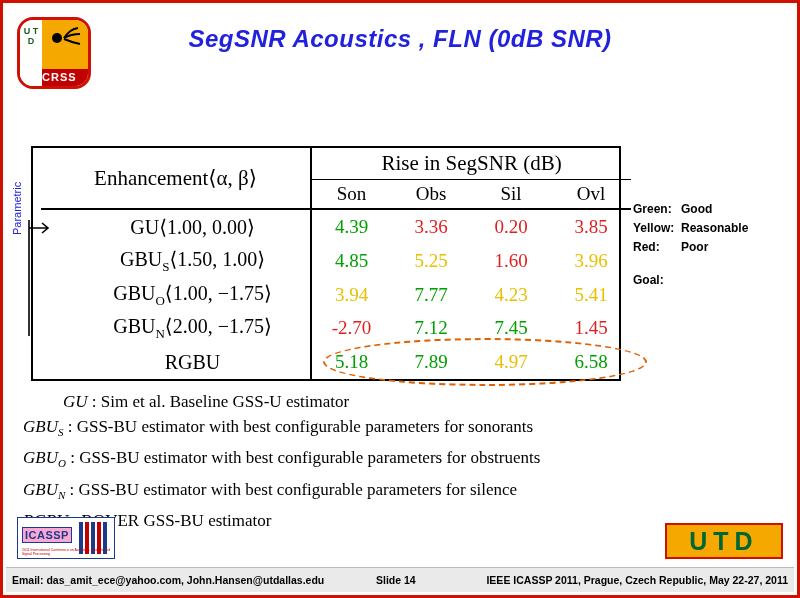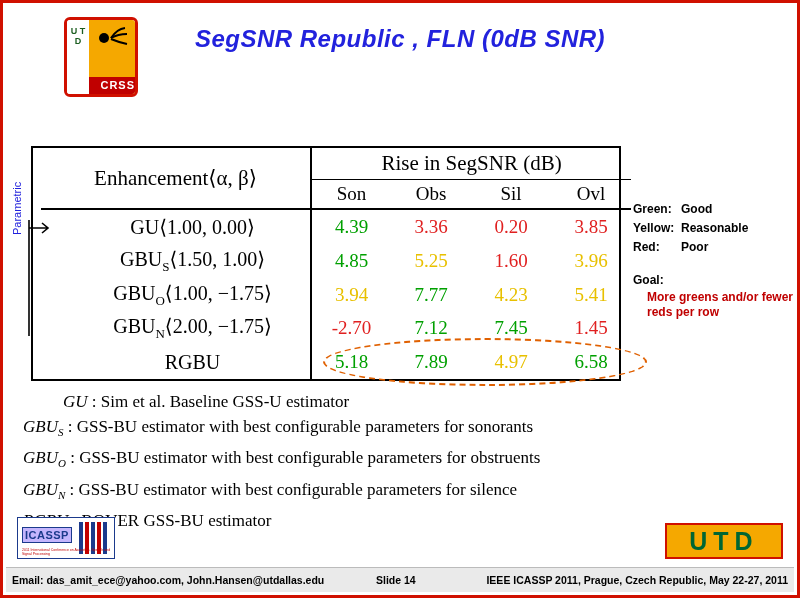--- a/index.html
+++ b/index.html
@@ -21,27 +21,26 @@
     border: 3px solid #d01000;
     background: #ffffff;
   }
 
   
   .utd-crss-logo {
     position: absolute;
     left: 14px;
     top: 14px;
     width: 74px;
-    height: 80px;
+    height: 72px;
     border: 3px solid #d01000;
-    border-radius: 6px;
+    border-radius: 16px;
     background: #ffffff;
     box-sizing: border-box;
     overflow: hidden;
-    margin-left: 47px;
   }
   .utd-crss-logo .left-col {
     position: absolute;
     left: 0; top: 0;
     width: 22px; height: 100%;
     background: #ffffff;
   }
   .utd-crss-logo .utd-text {
     position: absolute;
     left: 2px; top: 6px;
@@ -63,21 +62,21 @@
     position: absolute;
     left: 0; bottom: 0;
     width: 100%;
     height: 17px;
     background: #c00000;
     color: #ffffff;
     font-family: "Liberation Sans", sans-serif;
     font-weight: bold;
     font-size: 11px;
     line-height: 17px;
-    text-align: right;
+    text-align: left;
     letter-spacing: 1px;
   }
   .utd-crss-logo .wave {
     position: absolute;
     left: 6px; top: 5px;
     width: 40px; height: 24px;
   }
 
   
   .title-line {
@@ -246,21 +245,21 @@
     overflow: hidden;
   }
   .icassp-logo .name {
     position: absolute;
     left: 4px; top: 9px;
     font-family: "Liberation Sans", sans-serif;
     font-size: 11px;
     font-weight: bold;
     color: #1b3a8c;
     letter-spacing: 0.5px;
-    background: #c4b5fd;
+    background: #f9a8d4;
     padding: 1px 2px;
     border: 1px solid #1b3a8c;
   }
   .icassp-logo .bars {
     position: absolute;
     right: 2px; top: 2px;
     width: 34px; height: 36px;
   }
   .icassp-logo .caption {
     position: absolute;
@@ -319,21 +318,21 @@
       <svg class="wave" viewBox="0 0 40 24">
         <circle cx="9" cy="13" r="5" fill="#000000"></circle>
         <path d="M16 13 Q22 4 30 3" stroke="#000000" stroke-width="2" fill="none"></path>
         <path d="M16 13 Q23 9 32 9" stroke="#000000" stroke-width="2" fill="none"></path>
         <path d="M16 14 Q23 17 32 19" stroke="#000000" stroke-width="2" fill="none"></path>
       </svg>
       <div class="crss-bar">CRSS</div>
     </div>
   </div>
 
-  <div class="title-line title-line-1">SegSNR  Republic ,  FLN (0dB SNR)</div>
+  <div class="title-line title-line-1">SegSNR  Acoustics ,  FLN (0dB SNR)</div>
 
   <div class="parametric-label">Parametric</div>
   <svg class="bracket" viewBox="0 0 26 120">
     <path d="M4 2 L4 118" stroke="#000000" stroke-width="1.6" fill="none"></path>
     <path d="M4 10 L22 10 M17 5 L23 10 L17 15" stroke="#000000" stroke-width="1.6" fill="none"></path>
   </svg>
 
   <div class="table-wrap">
     <table class="main">
       <colgroup>
@@ -407,21 +406,20 @@
     </div>
     <div class="row">
       <span class="k">Yellow:</span>
       <span class="v">Reasonable</span>
     </div>
     <div class="row">
       <span class="k">Red:</span>
       <span class="v">Poor</span>
     </div>
     <div class="goal-key">Goal:</div>
-    <div class="goal-text">More greens and/or fewer reds per row</div>
   </div>
 
   <div class="notes">
     <div class="note note-indent-1">
       <span class="sym">GU</span><span> : Sim et al. Baseline GSS-U estimator</span>
     </div>
     <div class="note">
       <span class="sym"><span>GBU</span><sub>S</sub></span><span> : GSS-BU estimator with best configurable parameters for sonorants</span>
     </div>
     <div class="note">

